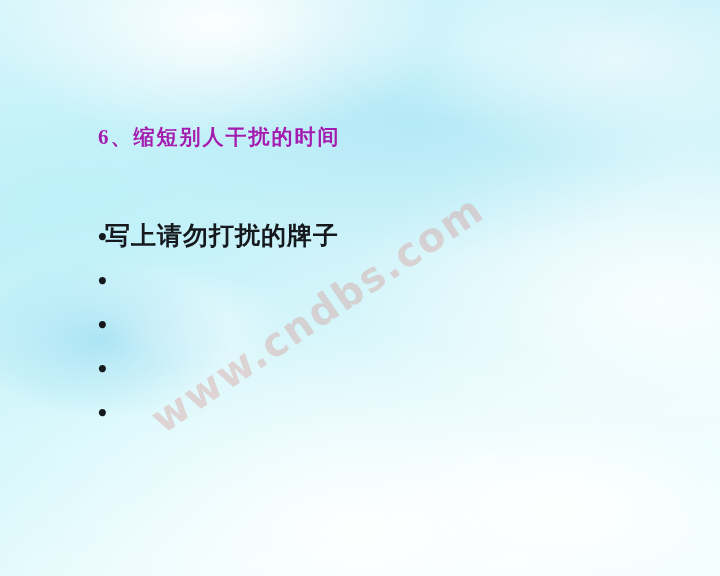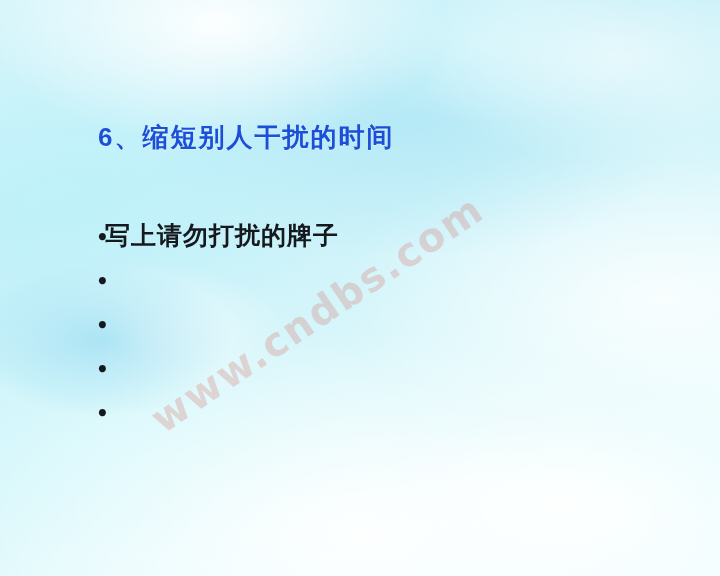--- a/index.html
+++ b/index.html
@@ -79,26 +79,26 @@
     letter-spacing: 2px;
     color: rgba(214,126,118,0.30);
   }
 
   
   .title {
     position: absolute;
     left: 98px;
     top: 118px;
     z-index: 3;
-    font-family: Liberation Sans, sans-serif;
+    font-family: Liberation Serif, serif;
     font-weight: 700;
-    font-size: 26px;
+    font-size: 21px;
     line-height: 38px;
     letter-spacing: 2px;
-    color: #1d4ed8;
+    color: #a21caf;
     text-shadow: 0 1px 0 rgba(255,255,255,0.35);
     white-space: nowrap;
   }
 
   
   .body-list {
     position: absolute;
     left: 96px;
     top: 219px;
     z-index: 3;

